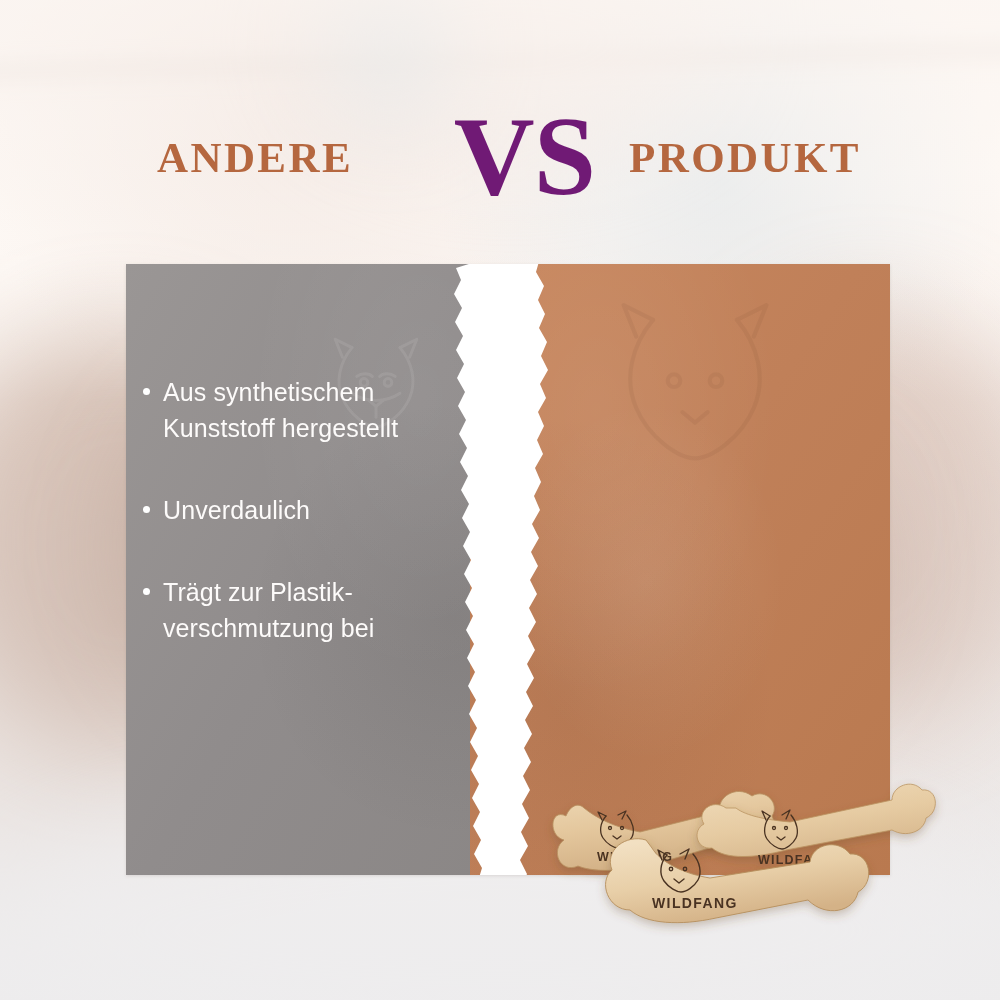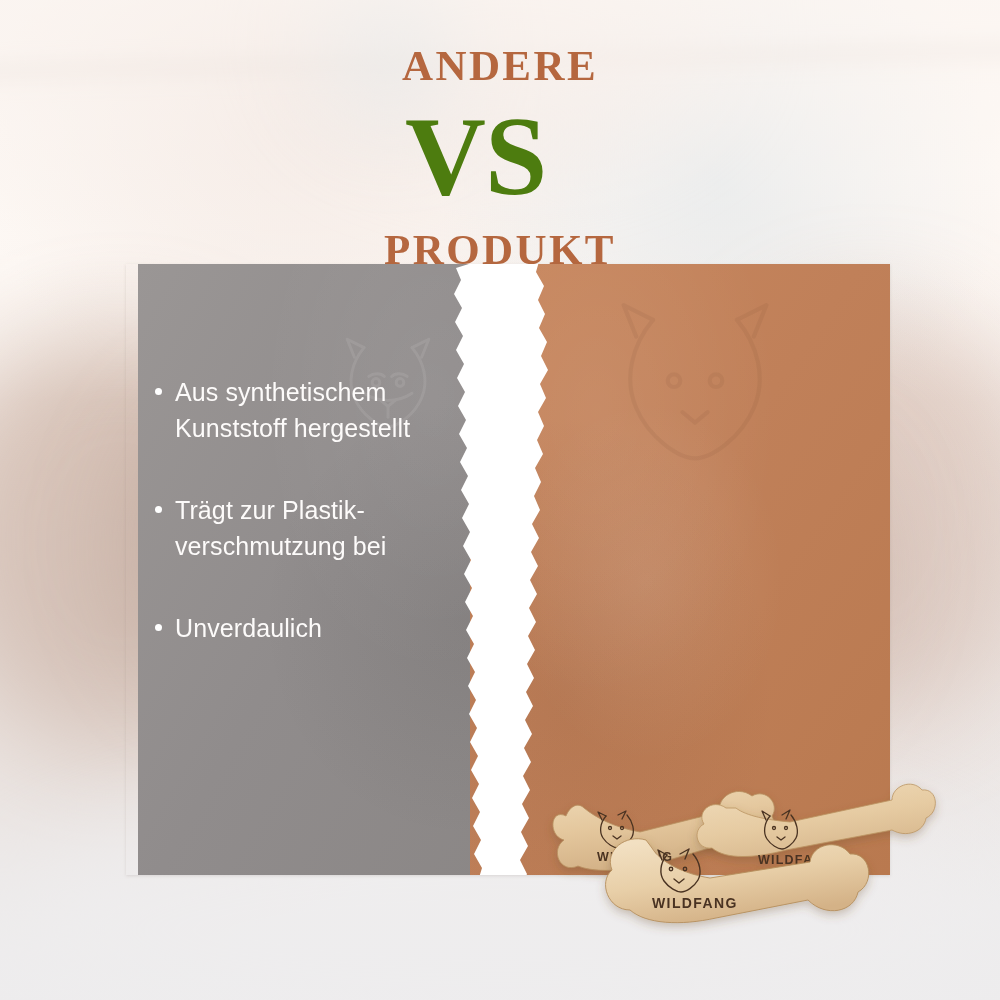--- a/index.html
+++ b/index.html
@@ -67,61 +67,60 @@
 
   
   .header {
     position: absolute;
     left: 0; top: 95px;
     width: 1000px;
     height: 125px;
     display: flex;
     align-items: center;
     justify-content: center;
-    gap: 8px;
-    flex-direction: column;
+    gap: 0px;
   }
   .head-col {
     width: 300px;
     text-align: center;
     font-family: "Liberation Serif", serif;
     font-weight: bold;
     font-size: 43px;
     line-height: 1.38;
     letter-spacing: 2.4px;
     color: #b5673f;
     text-transform: uppercase;
   }
   .head-col .l2 { display: block; }
   .vs {
     width: 190px;
-    text-align: left;
+    text-align: right;
     font-family: "Liberation Serif", serif;
     font-weight: bold;
     font-size: 112px;
     line-height: 1;
-    color: #4d7c0f;
+    color: #701a75;
     letter-spacing: -1px;
     margin-top: -4px;
   }
 
   
   .panel {
     position: absolute;
     left: 126px; top: 264px;
     width: 764px; height: 611px;
     overflow: hidden;
     box-shadow: 0 1px 3px rgba(120,105,98,0.18);
   }
   .side {
     position: absolute;
     top: 0; bottom: 0;
   }
   .side-left {
-    left: 12px; width: 420px;
+    left: 0; width: 420px;
     background:
       radial-gradient(ellipse at 70% 22%, rgba(255,255,255,0.055) 0%, rgba(255,255,255,0) 42%),
       radial-gradient(ellipse at 78% 58%, rgba(40,38,38,0.09) 0%, rgba(40,38,38,0) 44%),
       linear-gradient(120deg, #9a9695 0%, #908c8c 48%, #8a8685 100%);
   }
   .side-right {
     right: 0; width: 420px;
     background:
       radial-gradient(ellipse at 30% 24%, rgba(255,255,255,0.07) 0%, rgba(255,255,255,0) 44%),
       radial-gradient(ellipse at 42% 52%, rgba(255,244,236,0.10) 0%, rgba(255,244,236,0) 40%),
@@ -232,25 +231,25 @@
         </g>
       </svg>
 
       <div class="col-list list-left">
         <div class="bullet-row">
           <span class="bullet-dot"></span>
           <span class="bullet-text">Aus synthetischem Kunststoff hergestellt</span>
         </div>
         <div class="bullet-row">
           <span class="bullet-dot"></span>
-          <span class="bullet-text">Trägt zur Plastik-verschmutzung bei</span>
+          <span class="bullet-text">Unverdaulich</span>
         </div>
         <div class="bullet-row">
           <span class="bullet-dot"></span>
-          <span class="bullet-text">Unverdaulich</span>
+          <span class="bullet-text">Trägt zur Plastik-verschmutzung bei</span>
         </div>
       </div>
     </div>
 
     <div class="side side-right">
       <svg class="ghost ghost-right" viewBox="0 0 100 100">
         <g fill="none" stroke="#5a3420" stroke-width="2" stroke-linecap="round" stroke-linejoin="round">
           <path d="M22 26 L16 11 L30 18 M78 26 L84 11 L70 18"></path>
           <path d="M30 18 C20 30 16 46 22 60 C28 74 42 84 50 84 C58 84 72 74 78 60 C84 46 80 30 70 18"></path>
           <circle cx="40" cy="47" r="3"></circle>

